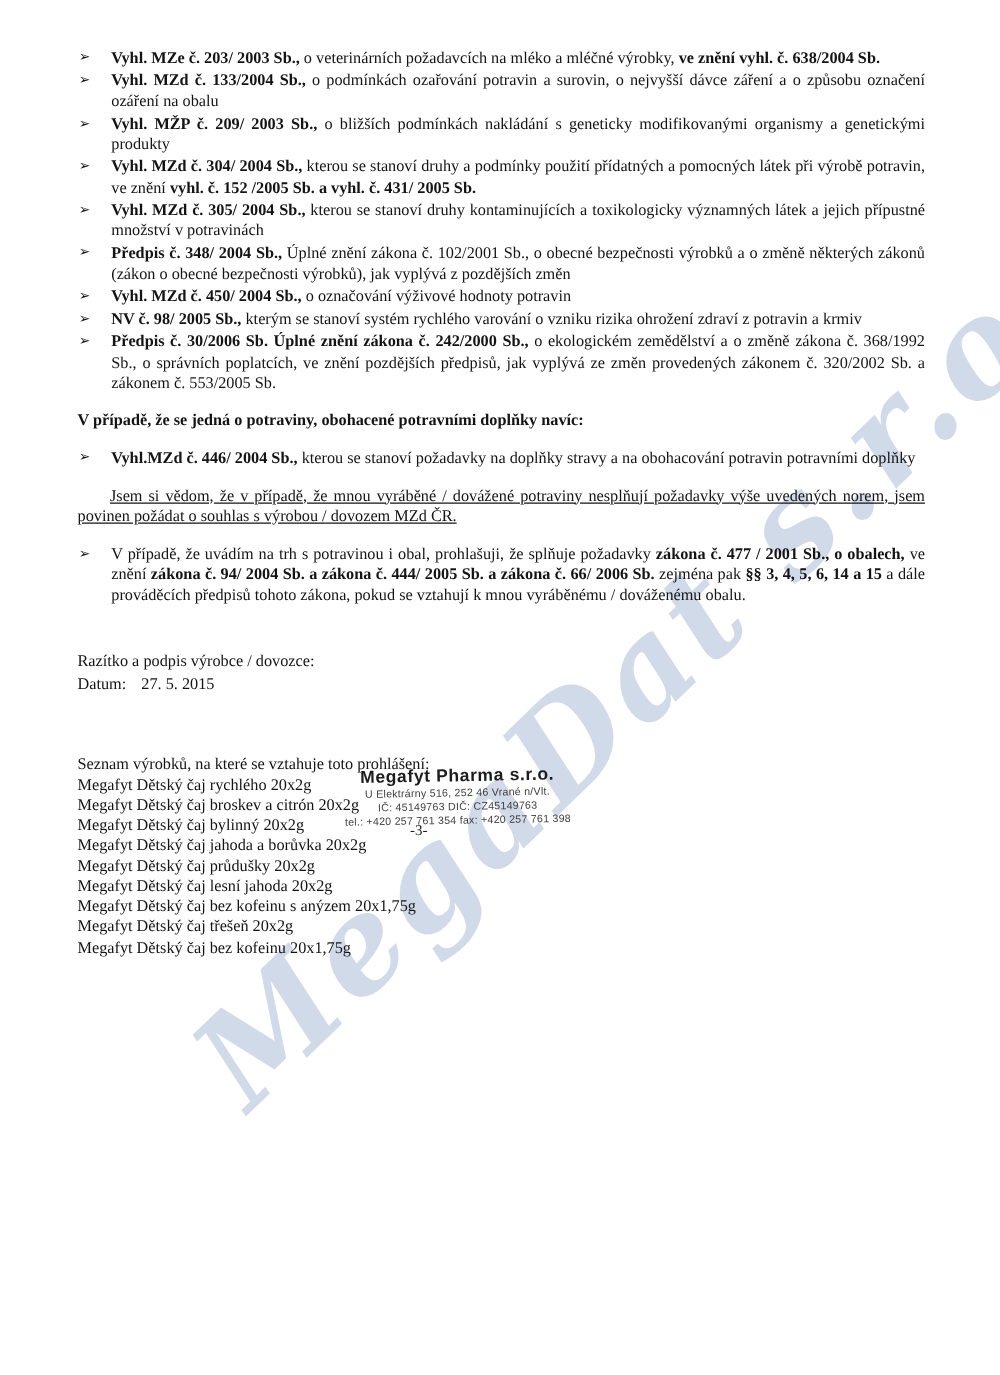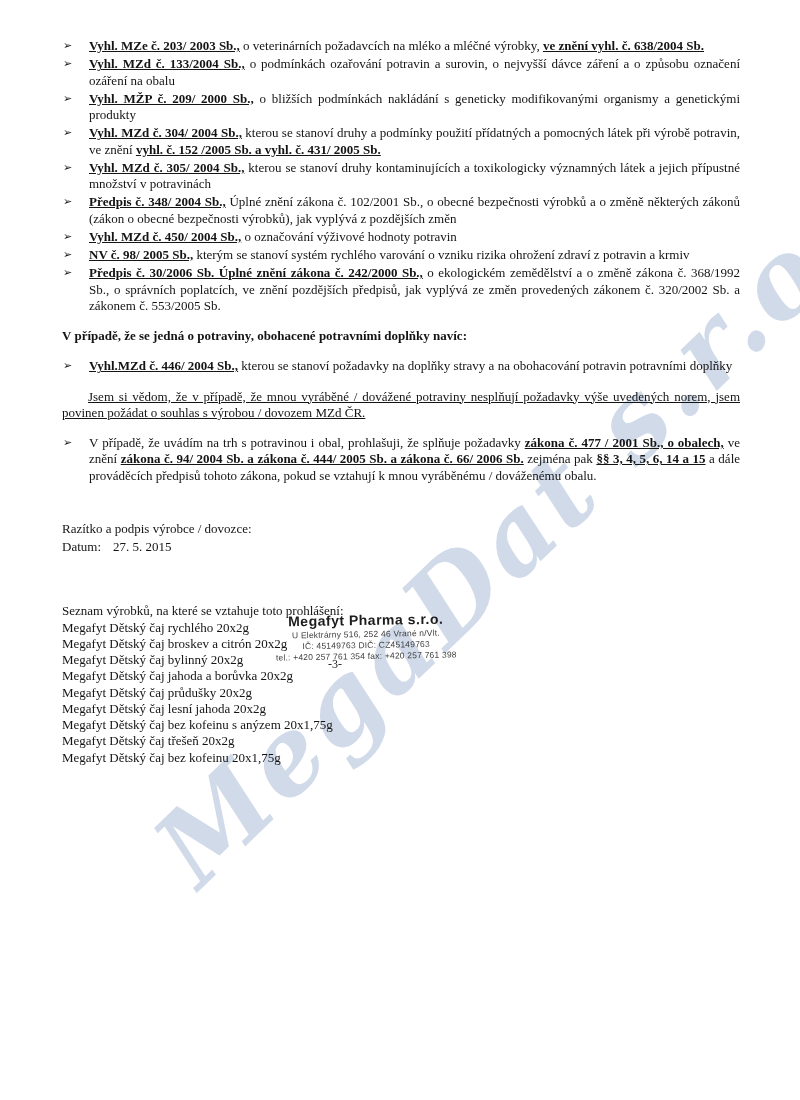--- a/index.html
+++ b/index.html
@@ -10,21 +10,21 @@
   .watermark{
     position:absolute;left:130px;top:820px;transform:rotate(-44deg);transform-origin:0 0;
     font-family:"DejaVu Serif", serif;font-style:italic;font-weight:bold;
     font-size:105px;letter-spacing:5px;white-space:nowrap;
     color:#93a9cc;opacity:.42;z-index:0;pointer-events:none;
   }
   .content{position:absolute;left:62px;top:38px;width:678px;z-index:1;}
   .bullet-item{display:flex;margin-bottom:2px;line-height:1.25;}
   .bullet-marker{flex:0 0 26px;width:26px;padding-left:1px;font-family:"DejaVu Sans", sans-serif;font-size:11px;line-height:1.45;}
   .bullet-body{flex:1;text-align:justify;}
-  .b{font-weight:700;text-decoration:underline;}
+  .b{font-weight:700;}
   .section-heading{margin-top:14px;font-weight:700;line-height:1.25;}
   .gap-list{margin-top:14px;}
   .declaration{margin:14px 0 0 0;text-indent:26px;text-align:justify;line-height:1.25;text-decoration:underline;}
   .stamp-caption{margin-top:37px;line-height:1.25;}
   .date-line{margin-top:2px;line-height:1.25;}
   .date-value{margin-left:12px;}
   .products-heading{margin-top:48px;line-height:1.25;}
   .product-line{line-height:1.25;}
   .stamp{
     position:absolute;left:248px;top:612px;width:236px;text-align:center;z-index:2;
@@ -50,21 +50,21 @@
         <div class="bullet-item">
           <span class="bullet-marker">➢</span>
           <span class="bullet-body"><span class="b">Vyhl. MZe č. 203/ 2003 Sb.,</span><span> o veterinárních požadavcích na mléko a mléčné výrobky, </span><span class="b">ve znění vyhl. č. 638/2004 Sb.</span></span>
         </div>
         <div class="bullet-item">
           <span class="bullet-marker">➢</span>
           <span class="bullet-body"><span class="b">Vyhl. MZd č. 133/2004 Sb.,</span><span> o podmínkách ozařování potravin a surovin, o nejvyšší dávce záření a o způsobu označení ozáření na obalu</span></span>
         </div>
         <div class="bullet-item">
           <span class="bullet-marker">➢</span>
-          <span class="bullet-body"><span class="b">Vyhl. MŽP č. 209/ 2000 Sb.,</span><span> o bližších podmínkách nakládání s geneticky modifikovanými organismy a genetickými produkty</span></span>
+          <span class="bullet-body"><span class="b">Vyhl. MŽP č. 209/ 2003 Sb.,</span><span> o bližších podmínkách nakládání s geneticky modifikovanými organismy a genetickými produkty</span></span>
         </div>
         <div class="bullet-item">
           <span class="bullet-marker">➢</span>
           <span class="bullet-body"><span class="b">Vyhl. MZd č. 304/ 2004 Sb.,</span><span> kterou se stanoví druhy a podmínky použití přídatných a pomocných látek při výrobě potravin, ve znění </span><span class="b">vyhl. č. 152 /2005 Sb. a vyhl. č. 431/ 2005 Sb.</span></span>
         </div>
         <div class="bullet-item">
           <span class="bullet-marker">➢</span>
           <span class="bullet-body"><span class="b">Vyhl. MZd č. 305/ 2004 Sb.,</span><span> kterou se stanoví druhy kontaminujících a toxikologicky významných látek a jejich přípustné množství v potravinách</span></span>
         </div>
         <div class="bullet-item">

